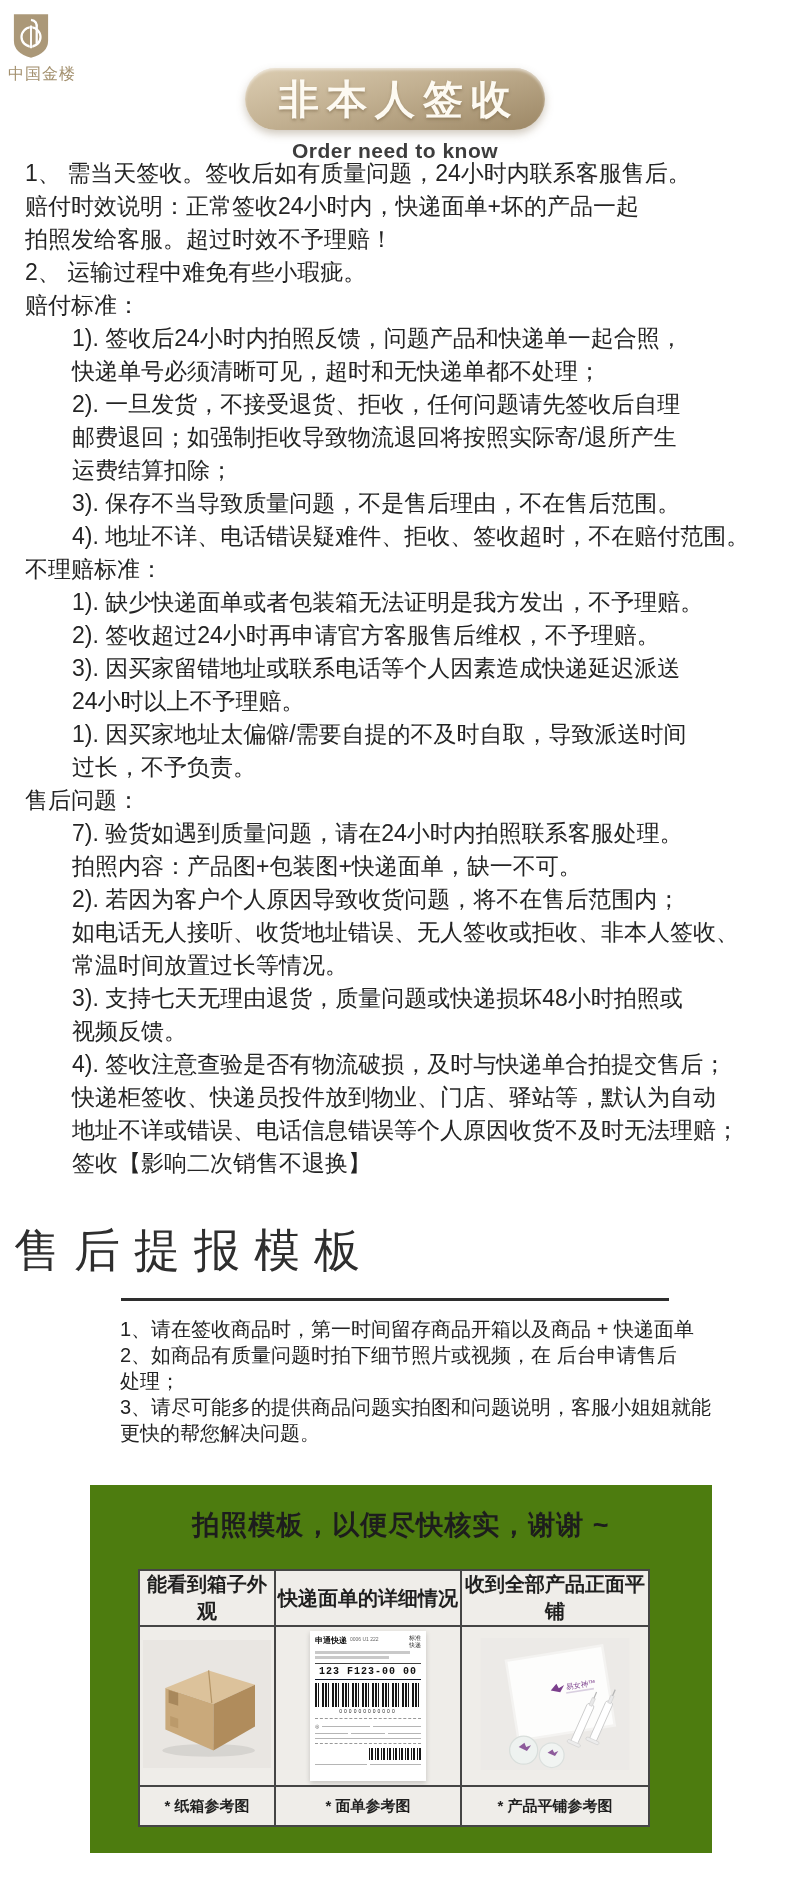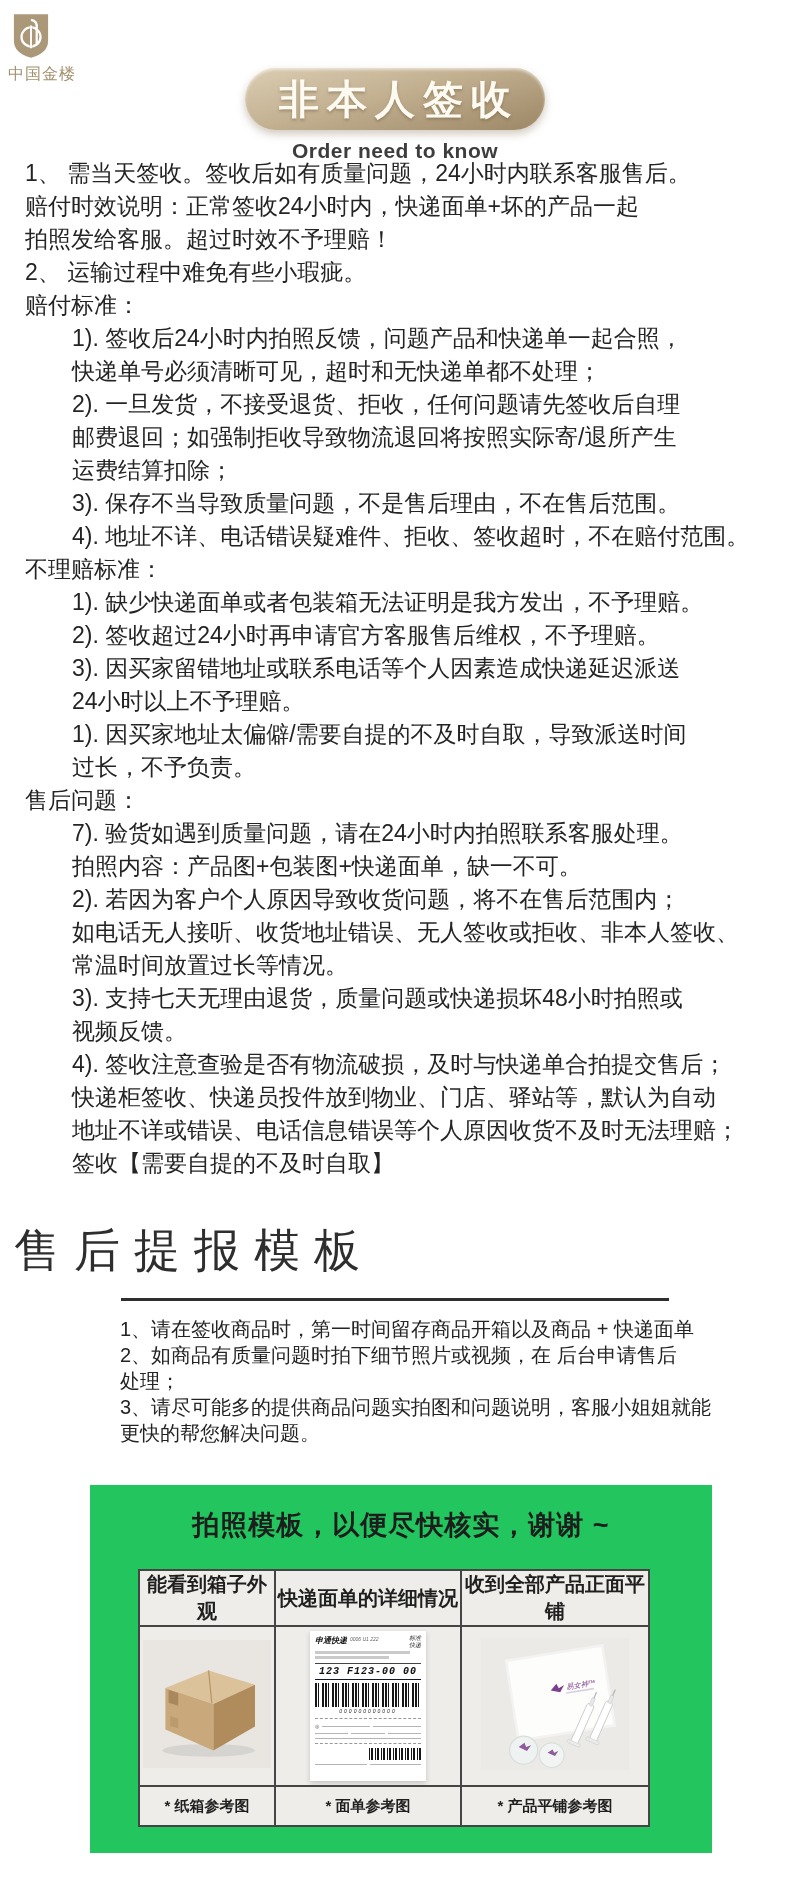--- a/index.html
+++ b/index.html
@@ -38,32 +38,32 @@
   .tpl-heading{
     position:absolute;left:0;top:1212px;width:100%;text-align:left;
     font-size:46px;font-weight:400;color:#2e2e2e;letter-spacing:14px;text-indent:14px;
   }
   .tpl-underline{position:absolute;left:121px;top:1290px;width:548px;height:3px;background:#2e2e2e;}
   .tpl-list{position:absolute;left:120px;top:1308px;width:620px;}
   .t-line{font-size:20px;line-height:26px;white-space:nowrap;color:#242424;font-weight:500;}
   
   .photo-box{
     position:absolute;left:90px;top:1477px;width:622px;height:368px;
-    background:#22c55e;
+    background:#4d7c0f;
   }
   .photo-title{
     margin-top:22px;text-align:center;font-size:27px;font-weight:700;color:#1d1d1d;letter-spacing:1px;
   }
   .ref-table{
     position:absolute;left:48px;top:84px;border-collapse:collapse;table-layout:fixed;
   }
   .ref-table td,.ref-table th{border:2px solid #454545;padding:0;background:#efede9;}
   .ref-table th{height:50px;font-size:20px;font-weight:700;color:#1f1f1f;text-align:center;}
   .col1{width:134px;} .col2{width:184px;} .col3{width:186px;}
-  .img-cell{height:158px;vertical-align:middle;text-align:center;font-style:italic;}
+  .img-cell{height:158px;vertical-align:middle;text-align:center;}
   .cap-cell{height:38px;font-size:15px;font-weight:700;color:#1f1f1f;text-align:center;}
   
   .ship-label{
     width:116px;height:150px;margin:0 auto;background:#fff;
     box-shadow:0 2px 5px rgba(0,0,0,.18);padding:4px 5px;box-sizing:border-box;text-align:left;
   }
   .lbl-head{display:flex;align-items:flex-start;}
   .lbl-courier{font-size:8px;font-weight:700;color:#111;white-space:nowrap;}
   .lbl-serial{font-size:5px;color:#666;margin-left:3px;margin-top:1px;white-space:nowrap;}
   .lbl-service{margin-left:auto;width:14px;font-size:6px;line-height:7px;color:#333;text-align:right;}
@@ -127,21 +127,21 @@
       <div class="n-line sub">7). 验货如遇到质量问题，请在24小时内拍照联系客服处理。</div>
       <div class="n-line sub">拍照内容：产品图+包装图+快递面单，缺一不可。</div>
       <div class="n-line sub">2). 若因为客户个人原因导致收货问题，将不在售后范围内；</div>
       <div class="n-line sub">如电话无人接听、收货地址错误、无人签收或拒收、非本人签收、</div>
       <div class="n-line sub">常温时间放置过长等情况。</div>
       <div class="n-line sub">3). 支持七天无理由退货，质量问题或快递损坏48小时拍照或</div>
       <div class="n-line sub">视频反馈。</div>
       <div class="n-line sub">4). 签收注意查验是否有物流破损，及时与快递单合拍提交售后；</div>
       <div class="n-line sub">快递柜签收、快递员投件放到物业、门店、驿站等，默认为自动</div>
       <div class="n-line sub">地址不详或错误、电话信息错误等个人原因收货不及时无法理赔；</div>
-      <div class="n-line sub">签收【需要自提的不及时自取】</div>
+      <div class="n-line sub">签收【影响二次销售不退换】</div>
     </div>
 
   <div class="tpl-heading">售后提报模板</div>
   <div class="tpl-underline"></div>
   <div class="tpl-list" id="template-list">
       <div class="t-line">1、请在签收商品时，第一时间留存商品开箱以及商品 + 快递面单</div>
       <div class="t-line">2、如商品有质量问题时拍下细节照片或视频，在 后台申请售后</div>
       <div class="t-line">处理；</div>
       <div class="t-line">3、请尽可能多的提供商品问题实拍图和问题说明，客服小姐姐就能</div>
       <div class="t-line">更快的帮您解决问题。</div>

